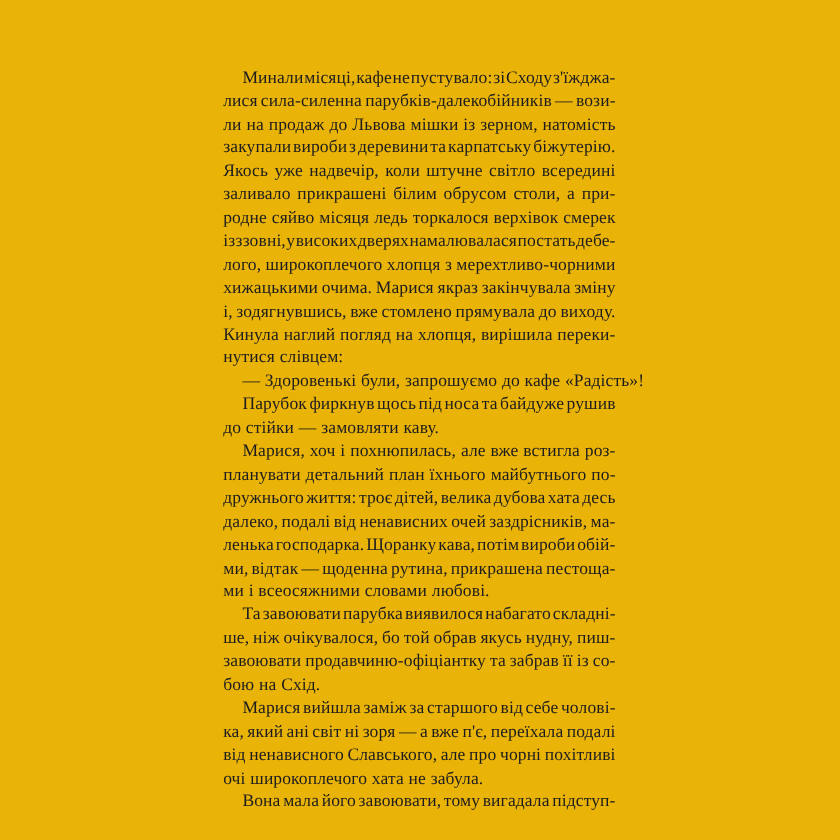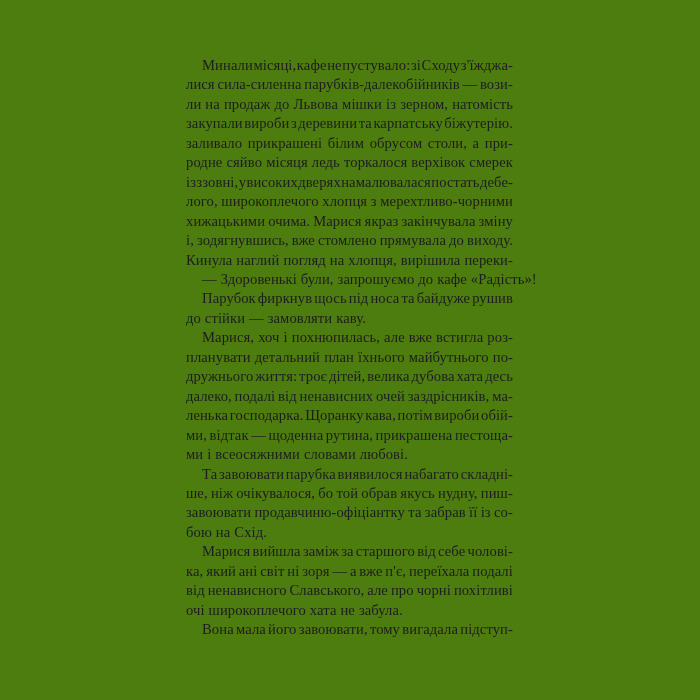--- a/index.html
+++ b/index.html
@@ -10,21 +10,21 @@
   body {
     width: 700px;
     height: 700px;
     overflow: hidden;
     font-family: "Liberation Serif", "DejaVu Serif", serif;
   }
   #page {
     position: relative;
     width: 700px;
     height: 700px;
-    background: #4d7c0f;
+    background: #eab308;
   }
   #text-block {
     position: absolute;
     left: 186px;
     top: 56px;
     width: 327px;
   }
   .para {
     margin: 0;
     text-indent: 16px;
@@ -98,20 +98,29 @@
         <span class="line just">
           <span>закупали</span>
           <span>вироби</span>
           <span>з</span>
           <span>деревини</span>
           <span>та</span>
           <span>карпатську</span>
           <span>біжутерію.</span>
         </span>
         <span class="line just">
+          <span>Якось</span>
+          <span>уже</span>
+          <span>надвечір,</span>
+          <span>коли</span>
+          <span>штучне</span>
+          <span>світло</span>
+          <span>всередині</span>
+        </span>
+        <span class="line just">
           <span>заливало</span>
           <span>прикрашені</span>
           <span>білим</span>
           <span>обрусом</span>
           <span>столи,</span>
           <span>а</span>
           <span>при-</span>
         </span>
         <span class="line just">
           <span>родне</span>
@@ -157,20 +166,21 @@
         </span>
         <span class="line just">
           <span>Кинула</span>
           <span>наглий</span>
           <span>погляд</span>
           <span>на</span>
           <span>хлопця,</span>
           <span>вирішила</span>
           <span>переки-</span>
         </span>
+        <span class="line">нутися слівцем:</span>
       </p>
       <p class="para">
         <span class="line indent">— Здоровенькі були, запрошуємо до кафе «Радість»!</span>
       </p>
       <p class="para">
         <span class="line just indent">
           <span>Парубок</span>
           <span>фиркнув</span>
           <span>щось</span>
           <span>під</span>

